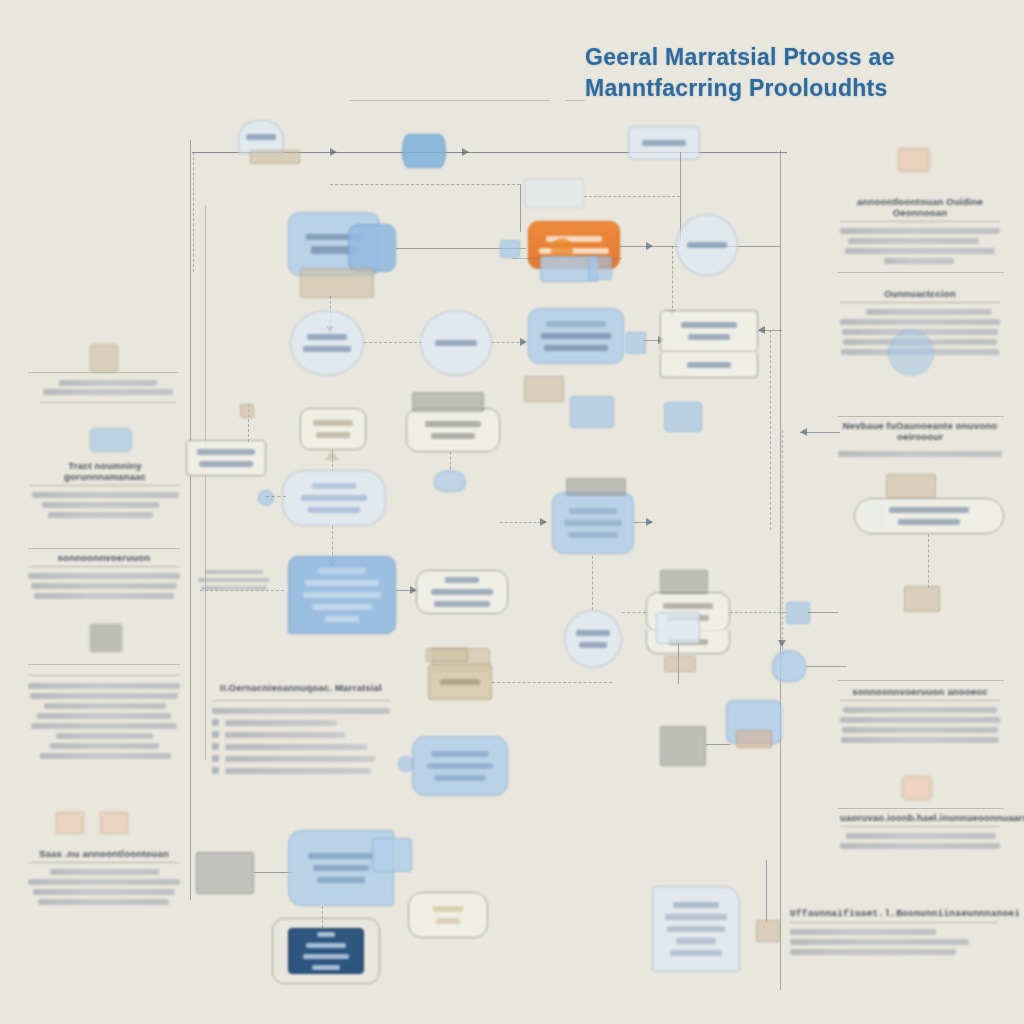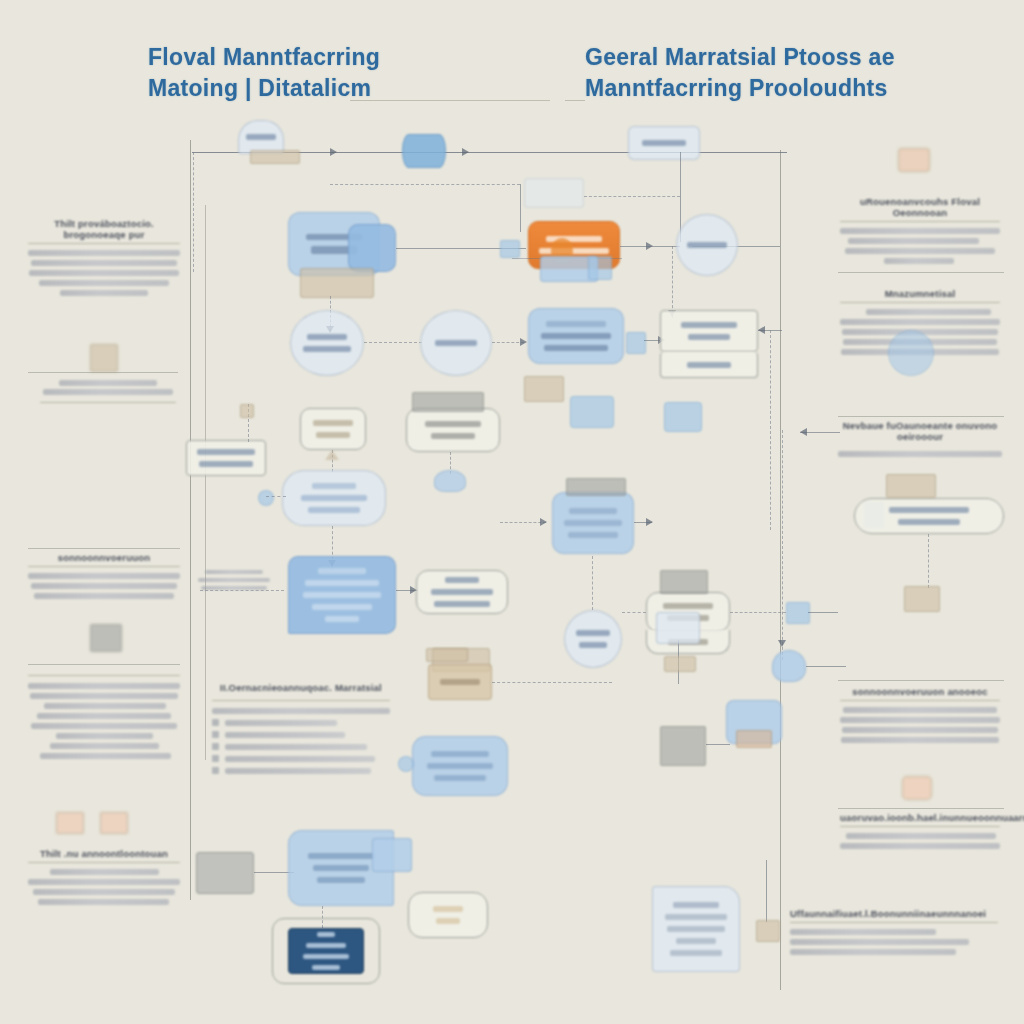--- a/index.html
+++ b/index.html
@@ -141,47 +141,44 @@
     border-left:7px solid transparent;border-right:7px solid transparent;
   }
   .vdiv{position:absolute;width:1px;background:#8d9088;opacity:.75;}
   .hdiv{position:absolute;height:1px;background:#9a9c93;opacity:.6;}
 </style>
 </head>
 <body>
 
 <div class="canvas">
 
-  <div class="title" id="title-left">Floval Manntfacrring
-Matoing | Ditatalicm</div>
   <div class="title" id="title-right">Geeral Marratsial Ptooss ae
 Manntfacrring Prooloudhts</div>
   <div class="title-rule" id="rule-left"></div>
   <div class="title-rule" id="rule-right" style="left:565px;top:100px;width:20px;"></div>
 
   <div class="vdiv" style="left:190px;top:140px;height:760px;"></div>
   <div class="vdiv" style="left:205px;top:205px;height:555px;opacity:.5"></div>
   <div class="vdiv" style="left:780px;top:150px;height:840px;"></div>
 
-  <div class="panel" style="left:28px;top:218px;width:152px;">
-    <div class="ph-head">Thilt prováboaztocio. brogonoeaqe pur</div>
-    <div class="ph-line" style="width:100%"></div>
-    <div class="ph-line" style="width:96%"></div>
-    <div class="ph-line" style="width:99%"></div>
-    <div class="ph-line" style="width:86%"></div>
-    <div class="ph-line" style="width:58%"></div>
-  </div>
 
   <div class="panel" style="left:40px;top:378px;width:136px;">
     <div class="glyph g-box" style="left:50px;top:-34px;width:26px;height:26px;position:absolute;"></div>
     <div class="ph-line" style="width:72%;margin:2px auto;"></div>
     <div class="ph-line" style="width:96%;margin:3px auto;"></div>
     <div class="ph-rule"></div>
   </div>
 
+  <div class="panel" style="left:30px;top:460px;width:150px;">
+    <div class="glyph g-blue" style="left:60px;top:-32px;width:40px;height:22px;position:absolute;border-radius:6px;"></div>
+    <div class="ph-head">Tract noumniny gorunnnamanaac</div>
+    <div class="ph-line" style="width:98%"></div>
+    <div class="ph-line" style="width:78%;margin-left:12px;"></div>
+    <div class="ph-line" style="width:70%;margin-left:18px;"></div>
+  </div>
 
   <div class="panel" style="left:28px;top:552px;width:152px;">
     <div class="ph-head">sonnoonnvoeruuon</div>
     <div class="ph-line" style="width:100%"></div>
     <div class="ph-line" style="width:96%"></div>
     <div class="ph-line" style="width:92%"></div>
   </div>
 
   <div class="panel" style="left:28px;top:668px;width:152px;">
     <div class="glyph g-gray" style="left:62px;top:-44px;width:30px;height:26px;position:absolute;"></div>
@@ -192,38 +189,38 @@
     <div class="ph-line" style="width:88%;margin-left:9px"></div>
     <div class="ph-line" style="width:96%"></div>
     <div class="ph-line" style="width:64%;margin-left:28px"></div>
     <div class="ph-line" style="width:72%;margin-left:22px"></div>
     <div class="ph-line" style="width:86%;margin-left:12px"></div>
   </div>
 
   <div class="panel" style="left:28px;top:848px;width:152px;">
     <div class="glyph g-box" style="left:28px;top:-36px;width:26px;height:20px;position:absolute;background:rgba(240,200,175,.8);"></div>
     <div class="glyph g-box" style="left:72px;top:-36px;width:26px;height:20px;position:absolute;background:rgba(240,200,175,.8);"></div>
-    <div class="ph-head">Thilt .nu annoontloontouan</div>
+    <div class="ph-head">Saas .nu annoontloontouan</div>
     <div class="ph-line" style="width:72%;margin-left:22px"></div>
     <div class="ph-line" style="width:100%"></div>
     <div class="ph-line" style="width:94%"></div>
     <div class="ph-line" style="width:86%;margin-left:10px"></div>
   </div>
 
   <div class="panel" style="left:840px;top:196px;width:160px;">
     <div class="glyph g-box" style="left:58px;top:-48px;width:30px;height:22px;position:absolute;background:rgba(236,198,172,.85);border-radius:4px;"></div>
-    <div class="ph-head">uRouenoanvcouhs Floval Oeonnooan</div>
+    <div class="ph-head">annoontloontouan Ouidine Oeonnooan</div>
     <div class="ph-line" style="width:100%"></div>
     <div class="ph-line" style="width:82%;margin-left:8px"></div>
     <div class="ph-line" style="width:94%"></div>
     <div class="ph-line" style="width:44%;margin-left:44px"></div>
   </div>
 
   <div class="panel" style="left:840px;top:288px;width:160px;">
-    <div class="ph-head">Mnazumnetisal</div>
+    <div class="ph-head">Ounnuactccion</div>
     <div class="ph-line" style="width:78%;margin-left:26px"></div>
     <div class="ph-line" style="width:100%"></div>
     <div class="ph-line" style="width:98%"></div>
     <div class="ph-line" style="width:96%"></div>
     <div class="ph-line" style="width:99%"></div>
   </div>
 
   <div class="panel" style="left:840px;top:686px;width:160px;">
     <div class="ph-head">sonnoonnvoeruuon anooeoc</div>
     <div class="ph-line" style="width:96%"></div>
@@ -504,21 +501,21 @@
   <div class="node n-pale" style="left:652px;top:886px;width:88px;height:86px;border-radius:4px 16px 4px 4px;">
     <div class="nl" style="width:46px;background:#7d8fa8"></div>
     <div class="nl" style="width:62px;background:#8c9bb0"></div>
     <div class="nl" style="width:58px;background:#8c9bb0"></div>
     <div class="nl" style="width:40px;background:#8c9bb0"></div>
     <div class="nl" style="width:52px;background:#8c9bb0"></div>
   </div>
   <div class="ln v" style="left:766px;top:860px;height:62px;"></div>
   <div class="glyph g-box" style="left:756px;top:920px;width:22px;height:20px;"></div>
 
-  <div class="panel" style="left:790px;top:908px;width:208px;">
+  <div class="panel" style="left:790px;top:908px;width:208px;font-family:Liberation Mono, monospace;">
     <div class="ph-head" style="text-align:left">Uffaunnaifiuaet.l.Boonunniinaeunnnanoei</div>
     <div class="ph-line" style="width:70%;margin-left:0"></div>
     <div class="ph-line" style="width:86%;margin-left:0"></div>
     <div class="ph-line" style="width:80%;margin-left:0"></div>
   </div>
 
   <div class="glyph g-box" style="left:524px;top:376px;width:38px;height:24px;"></div>
   <div class="glyph g-blue" style="left:570px;top:396px;width:42px;height:30px;border-radius:4px;"></div>
   <div class="glyph g-blue" style="left:664px;top:402px;width:36px;height:28px;border-radius:4px;"></div>
   <div class="glyph g-box" style="left:426px;top:648px;width:40px;height:12px;"></div>

